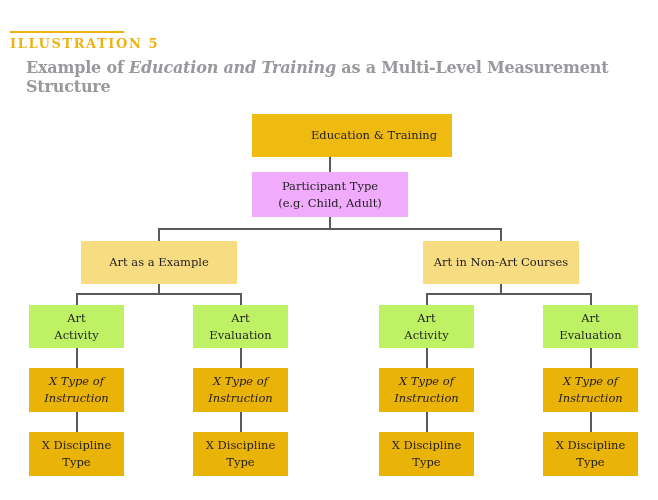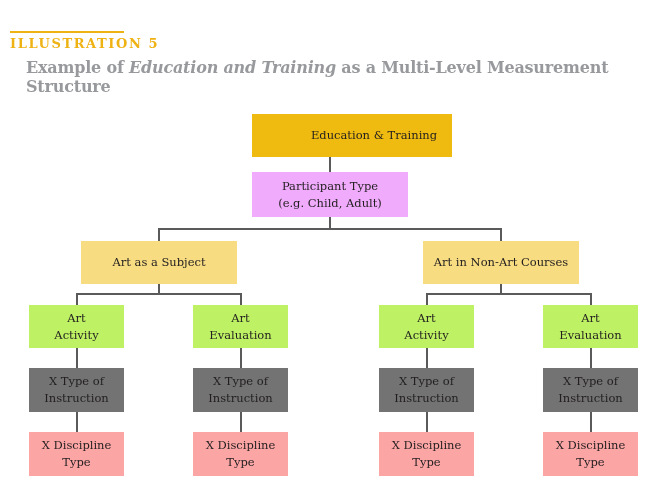--- a/index.html
+++ b/index.html
@@ -23,22 +23,22 @@
   .title em{font-style:italic;}
   .node{
     position:absolute;display:flex;align-items:center;justify-content:center;
     text-align:center;font-size:11.5px;line-height:1.45;color:#221E1F;
     white-space:pre-line;
   }
   .lvl1{background:#F0BB10;padding-left:44px;}
   .lvl2{background:#f0abfc;}
   .lvl3{background:#F7DC82;}
   .lvl4{background:#bef264;}
-  .lvl5{background:#737373;}
-  .lvl6{background:#fca5a5;}
+  .lvl5{background:#eab308;font-style:italic;}
+  .lvl6{background:#eab308;}
   .v{position:absolute;width:1.5px;background:#5A5A5A;}
   .h{position:absolute;height:1.5px;background:#5A5A5A;}
 </style>
 </head>
 <body>
 
 <div class="canvas">
 
   <div class="eyebrow">ILLUSTRATION 5</div>
   <div class="eyebrow-rule"></div>
@@ -49,21 +49,21 @@
   <div class="v" style="left:329px;top:157px;height:15px"></div>
 
   <div class="node lvl2" style="left:252px;top:172px;width:156px;height:45px">Participant Type
 (e.g. Child, Adult)</div>
 
   <div class="v" style="left:329px;top:217px;height:12px"></div>
   <div class="h" style="left:158px;top:228px;width:343px"></div>
   <div class="v" style="left:158px;top:228px;height:13px"></div>
   <div class="v" style="left:500px;top:228px;height:13px"></div>
 
-  <div class="node lvl3" style="left:81px;top:241px;width:156px;height:43px">Art as a Subject</div>
+  <div class="node lvl3" style="left:81px;top:241px;width:156px;height:43px">Art as a Example</div>
   <div class="node lvl3" style="left:423px;top:241px;width:156px;height:43px">Art in Non-Art Courses</div>
 
   <div class="v" style="left:158px;top:284px;height:10px"></div>
   <div class="h" style="left:76px;top:293px;width:165px"></div>
   <div class="v" style="left:76px;top:293px;height:12px"></div>
   <div class="v" style="left:240px;top:293px;height:12px"></div>
 
   <div class="v" style="left:500px;top:284px;height:10px"></div>
   <div class="h" style="left:426px;top:293px;width:165px"></div>
   <div class="v" style="left:426px;top:293px;height:12px"></div>

